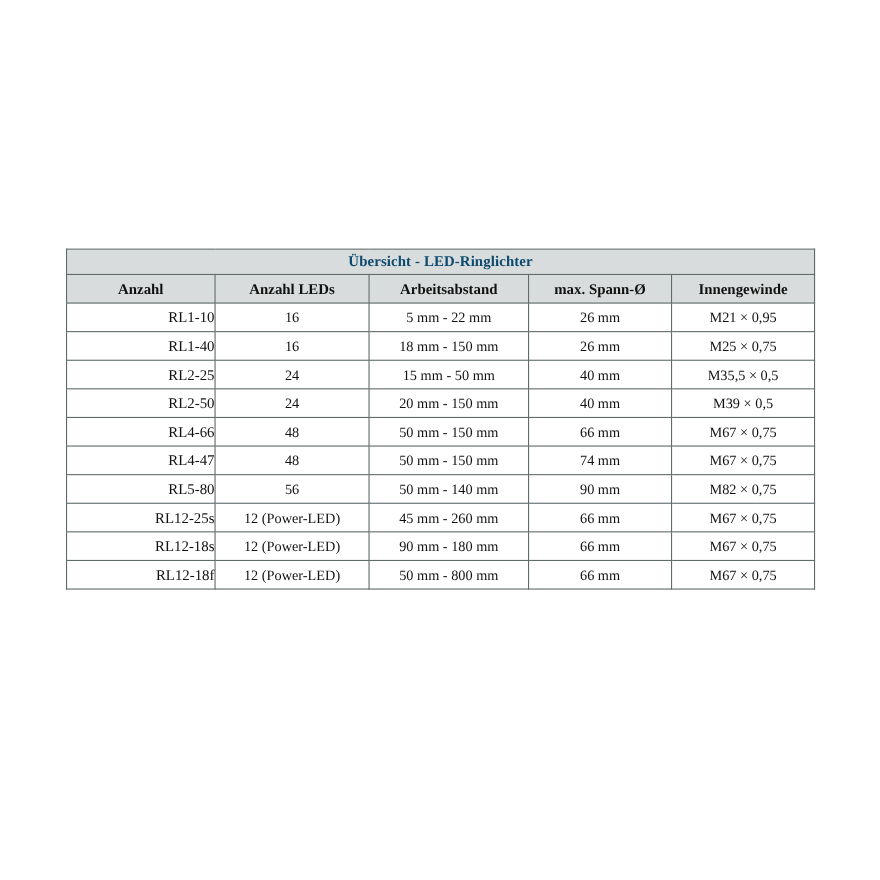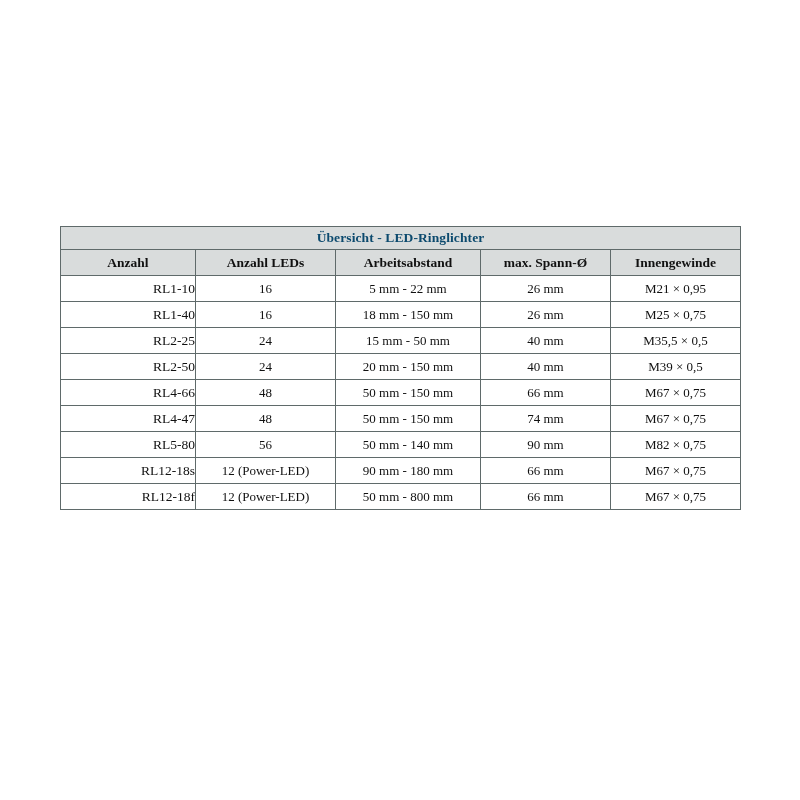--- a/index.html
+++ b/index.html
@@ -139,20 +139,27 @@
           <td>M67 × 0,75</td>
         </tr>
         <tr class="data-row">
           <td class="model-cell">RL5-80</td>
           <td>56</td>
           <td>50 mm - 140 mm</td>
           <td>90 mm</td>
           <td>M82 × 0,75</td>
         </tr>
         <tr class="data-row">
+          <td class="model-cell">RL12-25s</td>
+          <td>12 (Power-LED)</td>
+          <td>45 mm - 260 mm</td>
+          <td>66 mm</td>
+          <td>M67 × 0,75</td>
+        </tr>
+        <tr class="data-row">
           <td class="model-cell">RL12-18s</td>
           <td>12 (Power-LED)</td>
           <td>90 mm - 180 mm</td>
           <td>66 mm</td>
           <td>M67 × 0,75</td>
         </tr>
         <tr class="data-row">
           <td class="model-cell">RL12-18f</td>
           <td>12 (Power-LED)</td>
           <td>50 mm - 800 mm</td>

